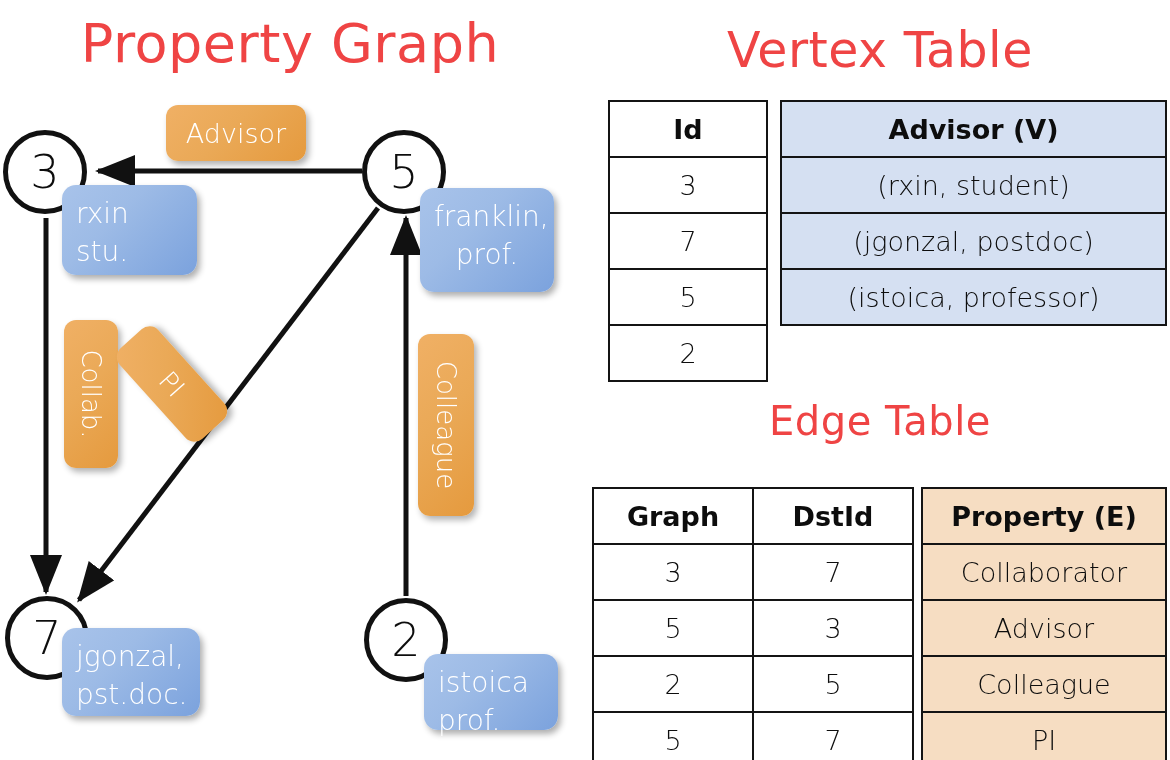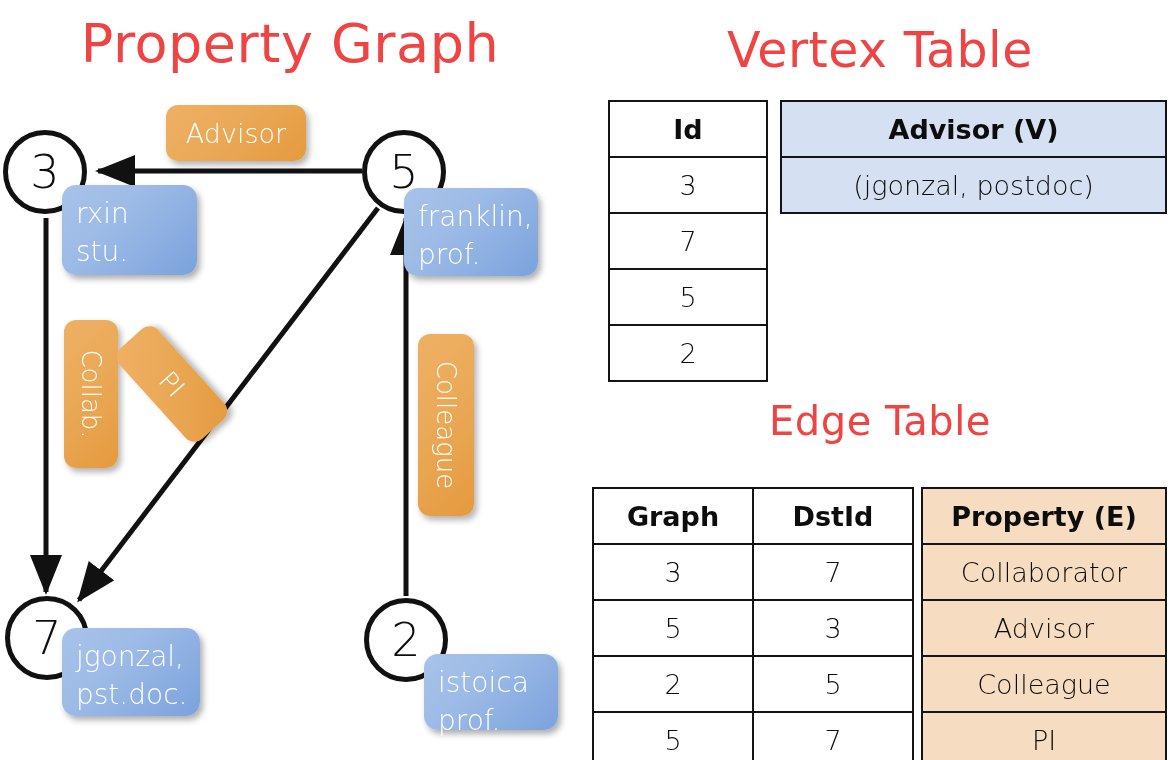--- a/index.html
+++ b/index.html
@@ -92,21 +92,21 @@
     color: #ffffff;
     font-family: "DejaVu Sans", sans-serif;
     font-weight: 300;
     font-size: 28px;
     line-height: 1.35;
     padding: 10px 14px;
     box-sizing: border-box;
     z-index: 4;
   }
   #prop-rxin     { left: 62px;  top: 185px; width: 135px; height: 90px; }
-  #prop-franklin { left: 404px; top: 188px; width: 134px; height: 88px; }
+  #prop-franklin { left: 420px; top: 188px; width: 134px; height: 104px; text-align: center; }
   #prop-jgonzal  { left: 62px;  top: 628px; width: 138px; height: 88px; }
   #prop-istoica  { left: 424px; top: 654px; width: 134px; height: 76px; }
 
   
   .edge-label {
     position: absolute;
     border-radius: 12px;
     background: linear-gradient(135deg, #f0b065 0%, #eaa957 45%, #e59a3e 100%);
     box-shadow: 3px 4px 6px rgba(0,0,0,0.30);
     color: #ffffff;
@@ -272,21 +272,27 @@
     </tr>
   </tbody>
 </table>
 
 <table class="tbl" id="vertex-prop-table">
   <tbody>
     <tr>
       <th>Advisor (V)</th>
     </tr>
     <tr>
+      <td>(rxin, student)</td>
+    </tr>
+    <tr>
       <td>(jgonzal, postdoc)</td>
+    </tr>
+    <tr>
+      <td>(istoica, professor)</td>
     </tr>
   </tbody>
 </table>
 
 <table class="tbl" id="edge-src-table">
   <tbody>
     <tr>
       <th>Graph</th>
       <th>DstId</th>
     </tr>

